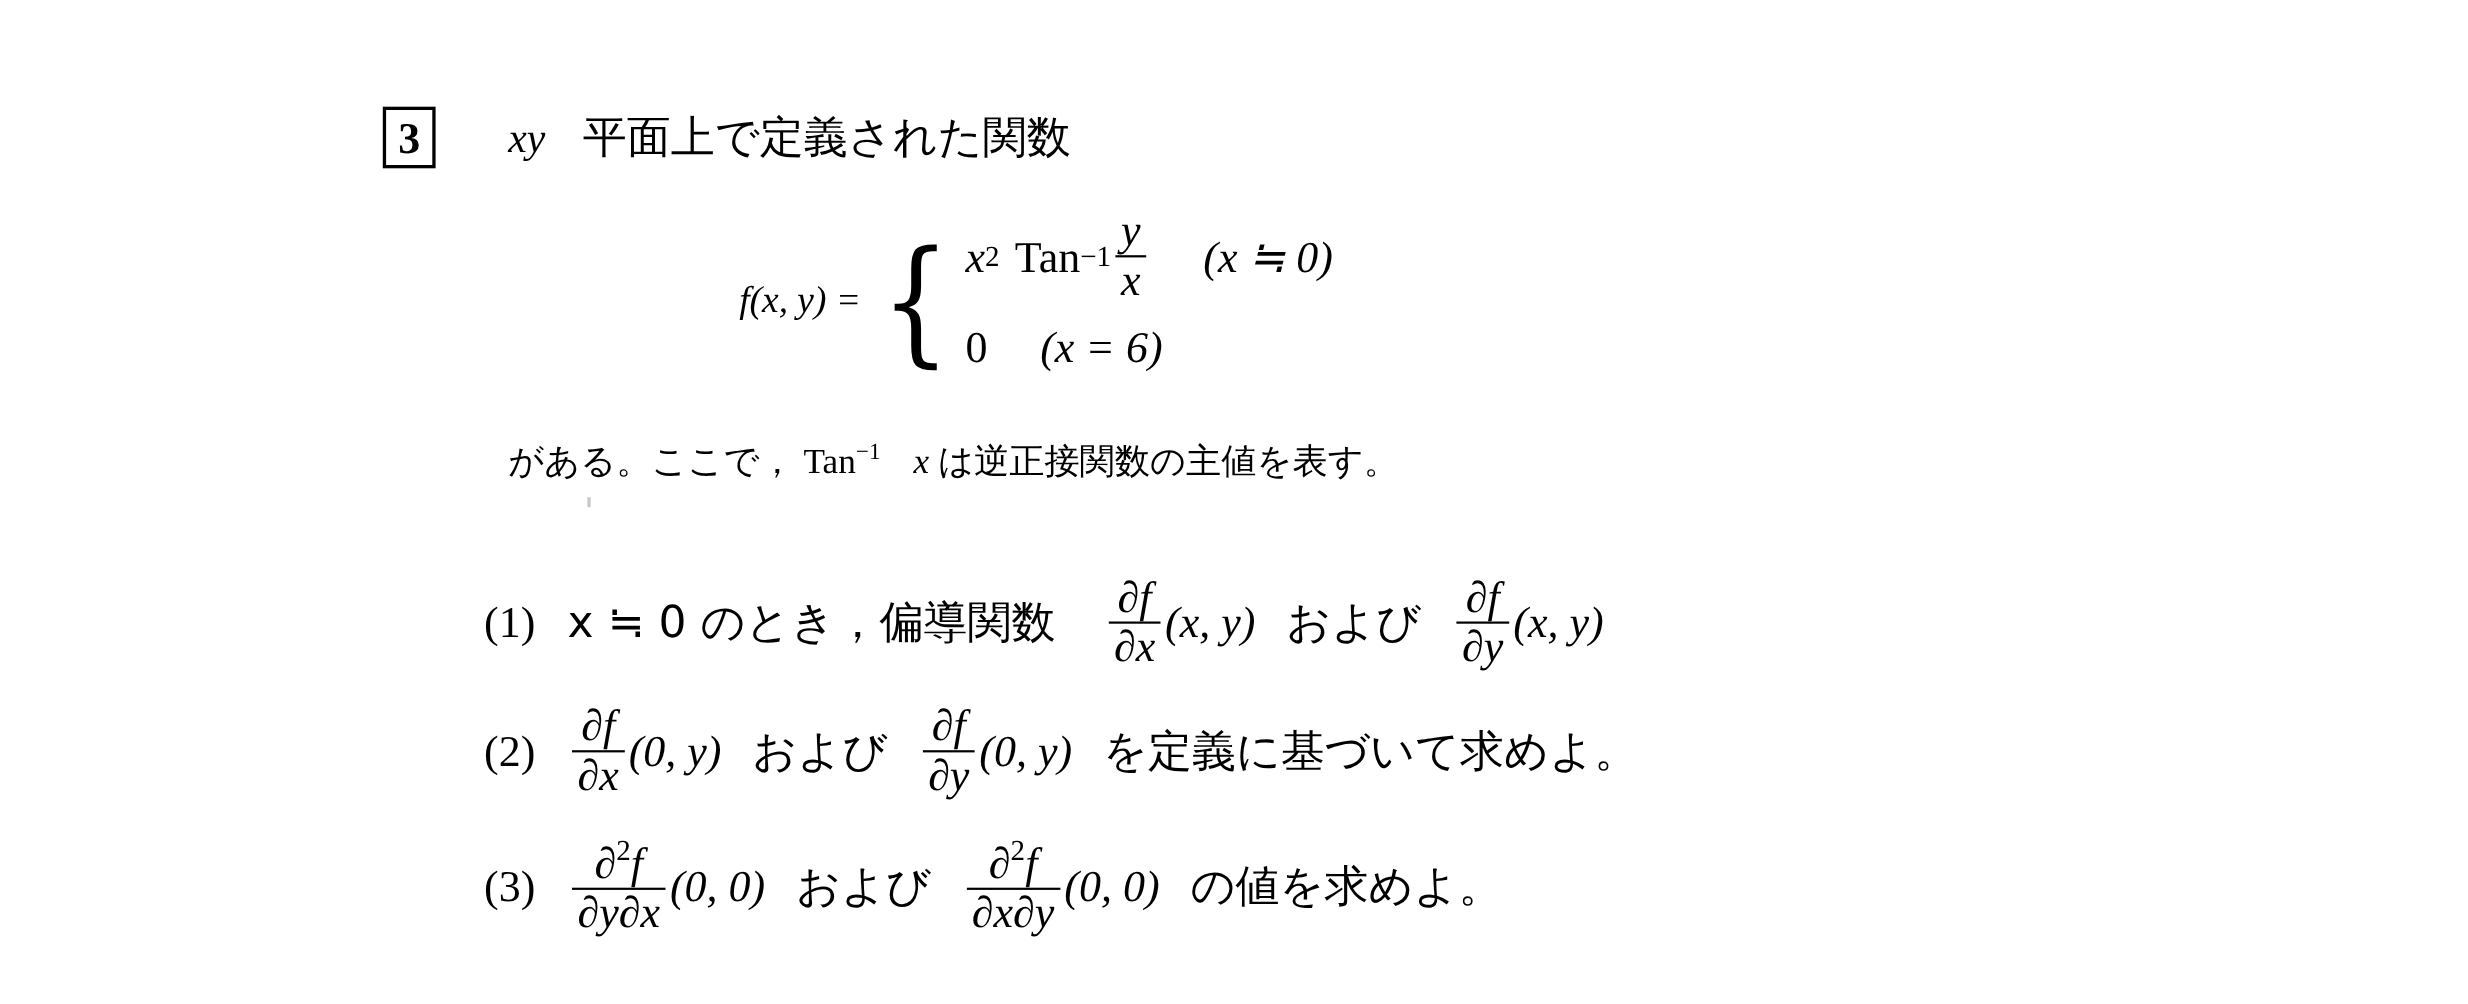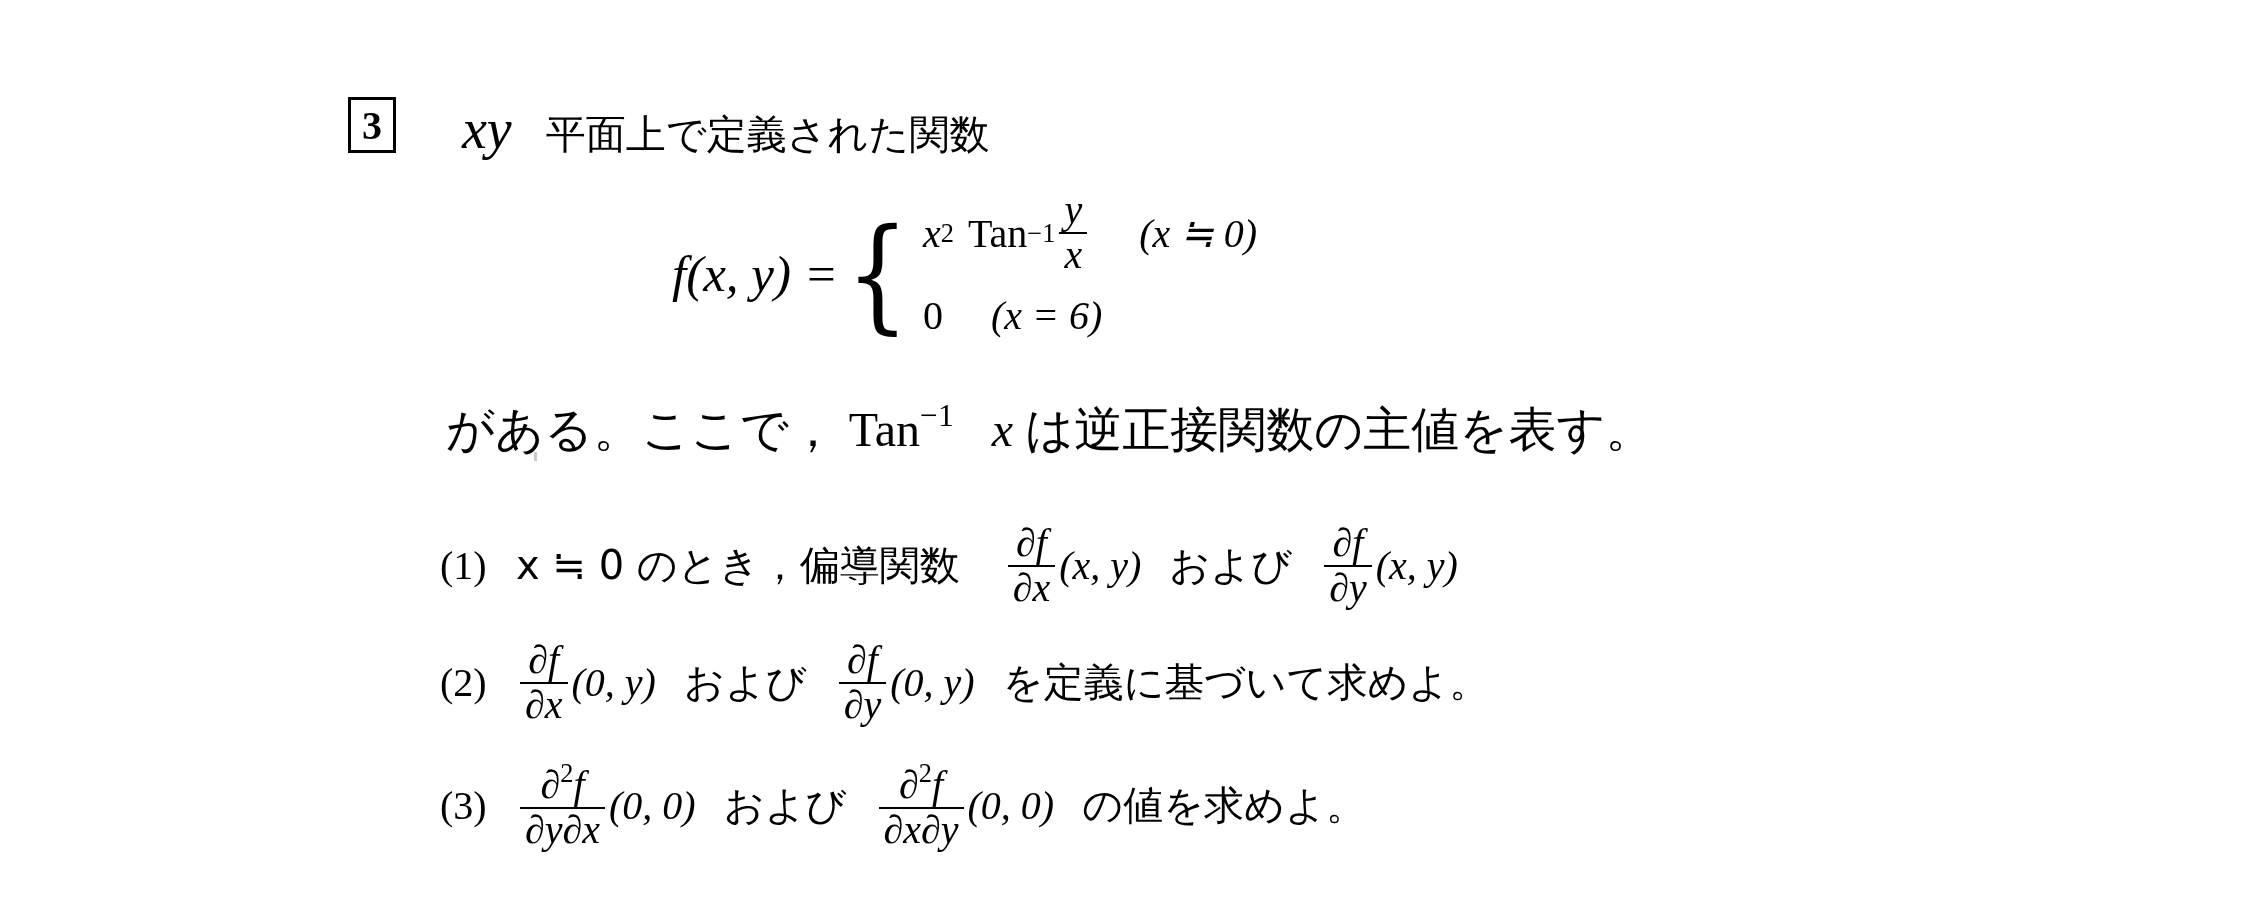--- a/index.html
+++ b/index.html
@@ -64,33 +64,33 @@
   }
 
   
   .lead {
     position: absolute;
     left: 462px;
     top: 97px;
     font-size: 40px;
     white-space: nowrap;
   }
-  .lead .mi { font-size: 56px; }
+  .lead .mi { font-size: 38px; }
 
   
   .display-eq {
     position: absolute;
     left: 672px;
     top: 205px;
     font-size: 40px;
     display: flex;
     align-items: center;
     white-space: nowrap;
   }
-  .lhs { font-size: 51px; }
+  .lhs { font-size: 34px; margin-right: 10px; }
 
   .brace {
     font-family: "DejaVu Serif", serif;
     font-size: 124px;
     line-height: 0.86;
     font-weight: 300;
     margin: 0 6px 0 0;
     transform: scaleX(0.8);
     display: inline-block;
   }
@@ -111,23 +111,23 @@
     margin-left: 0;
     width: 170px;
     text-align: left;
     padding-left: 48px;
     box-sizing: border-box;
   }
 
   
   .note {
     position: absolute;
-    left: 446px;
+    left: 462px;
     top: 398px;
-    font-size: 48px;
+    font-size: 32px;
     white-space: nowrap;
   }
 
   
   .item {
     position: absolute;
     font-size: 40px;
     white-space: nowrap;
     display: flex;
     align-items: center;

